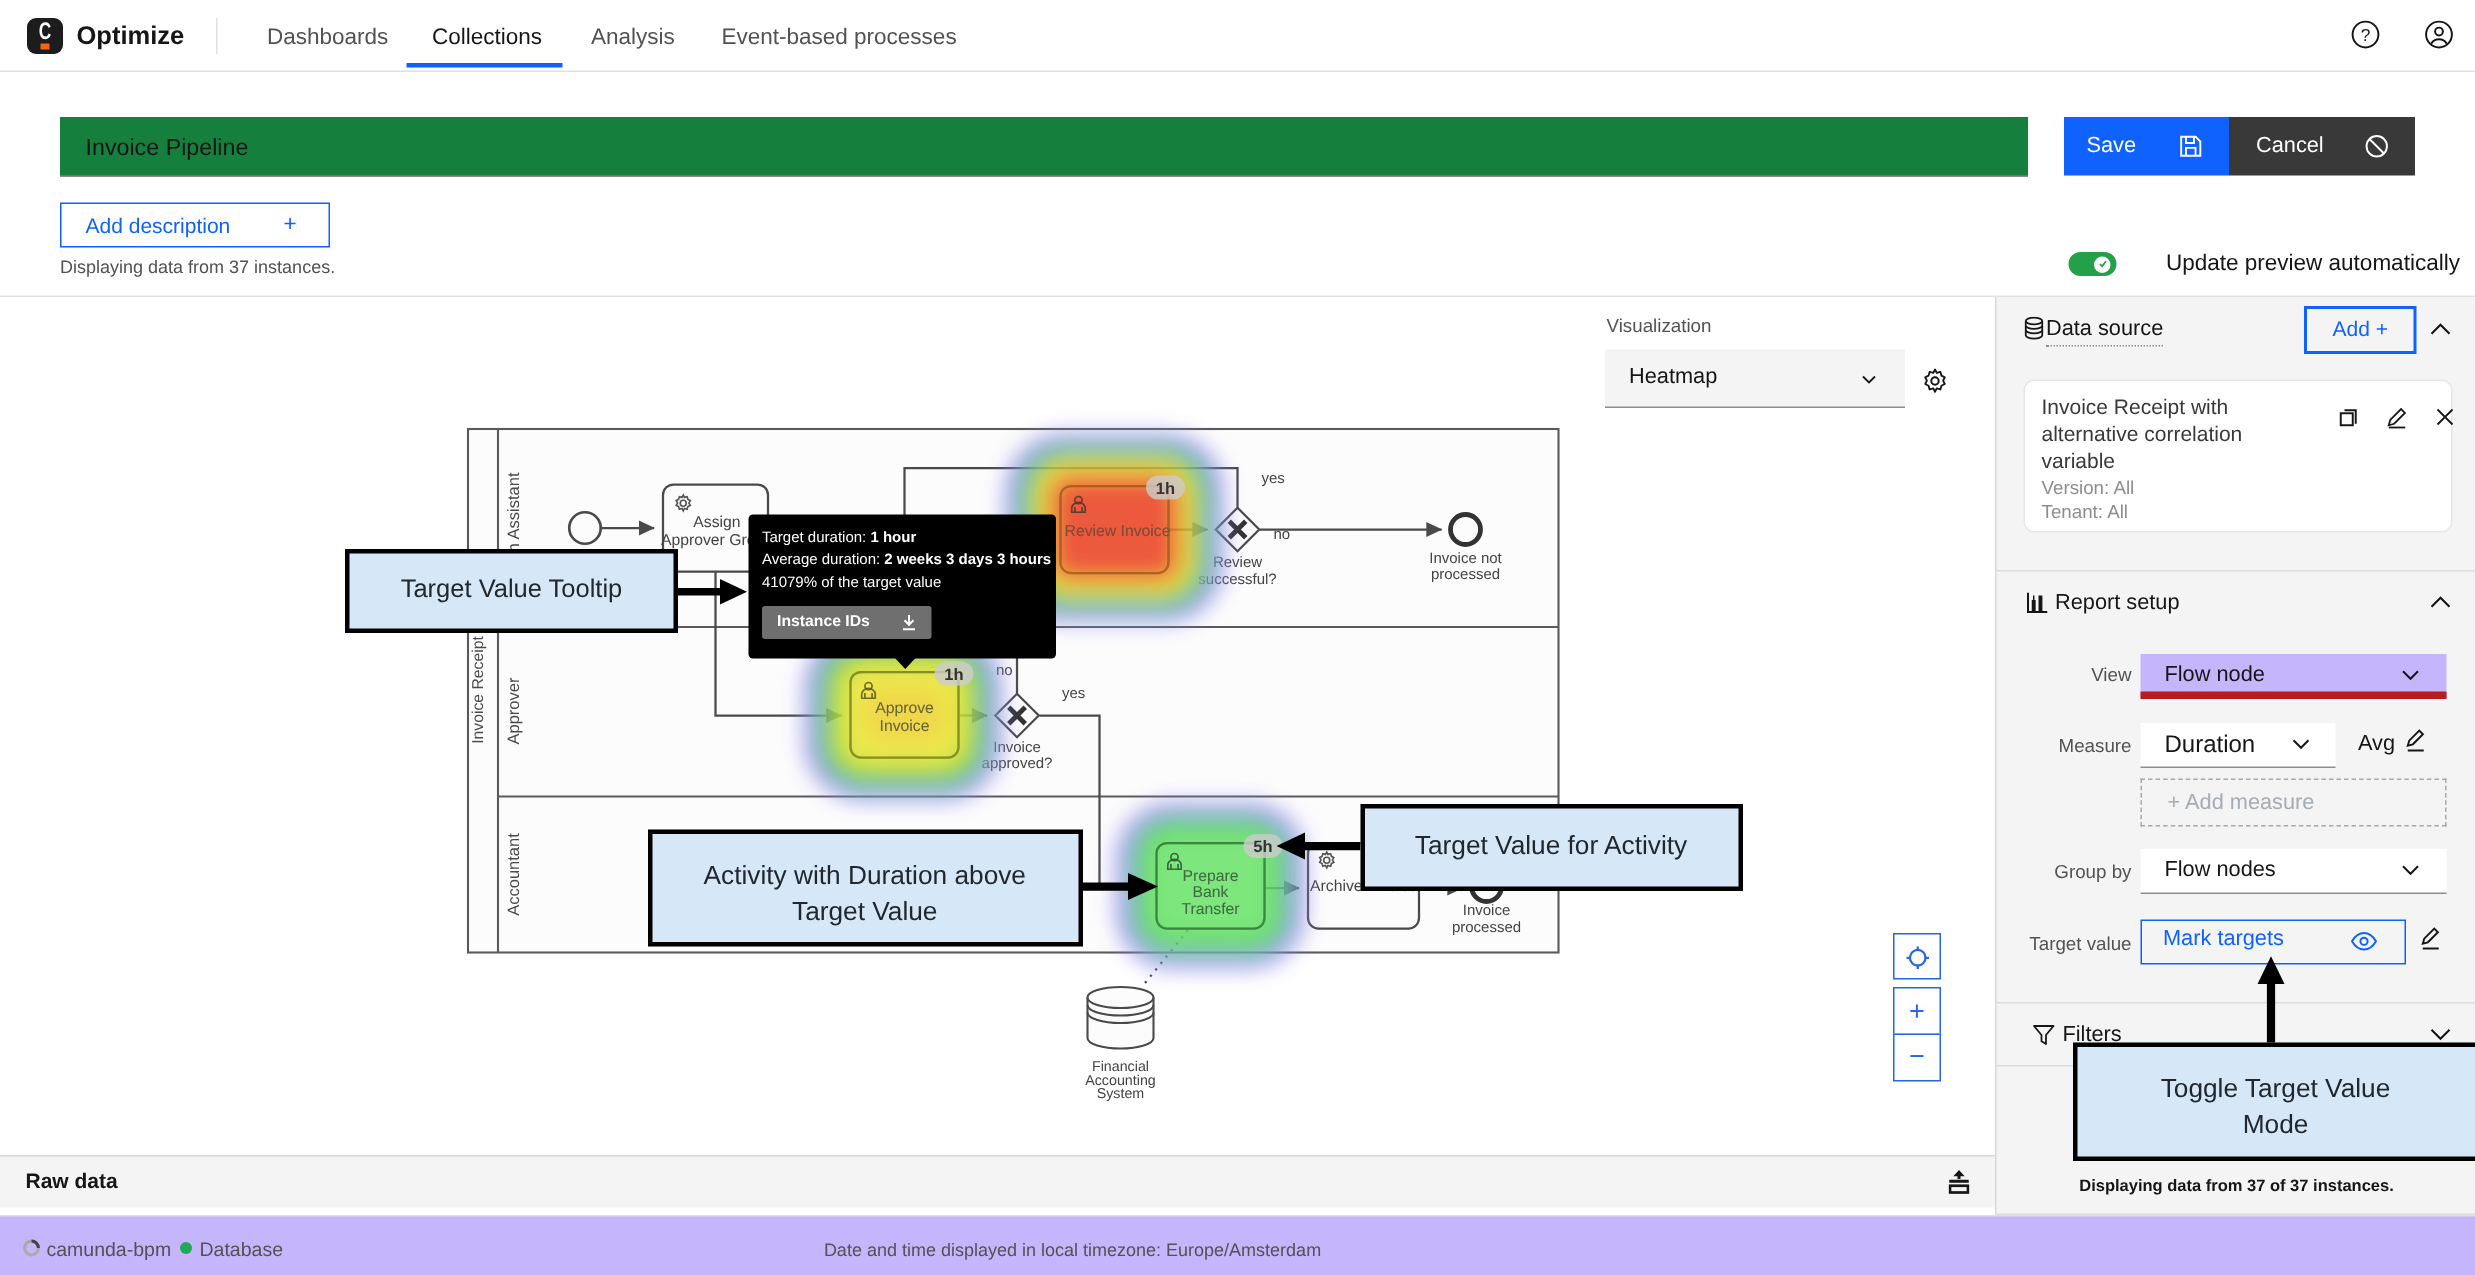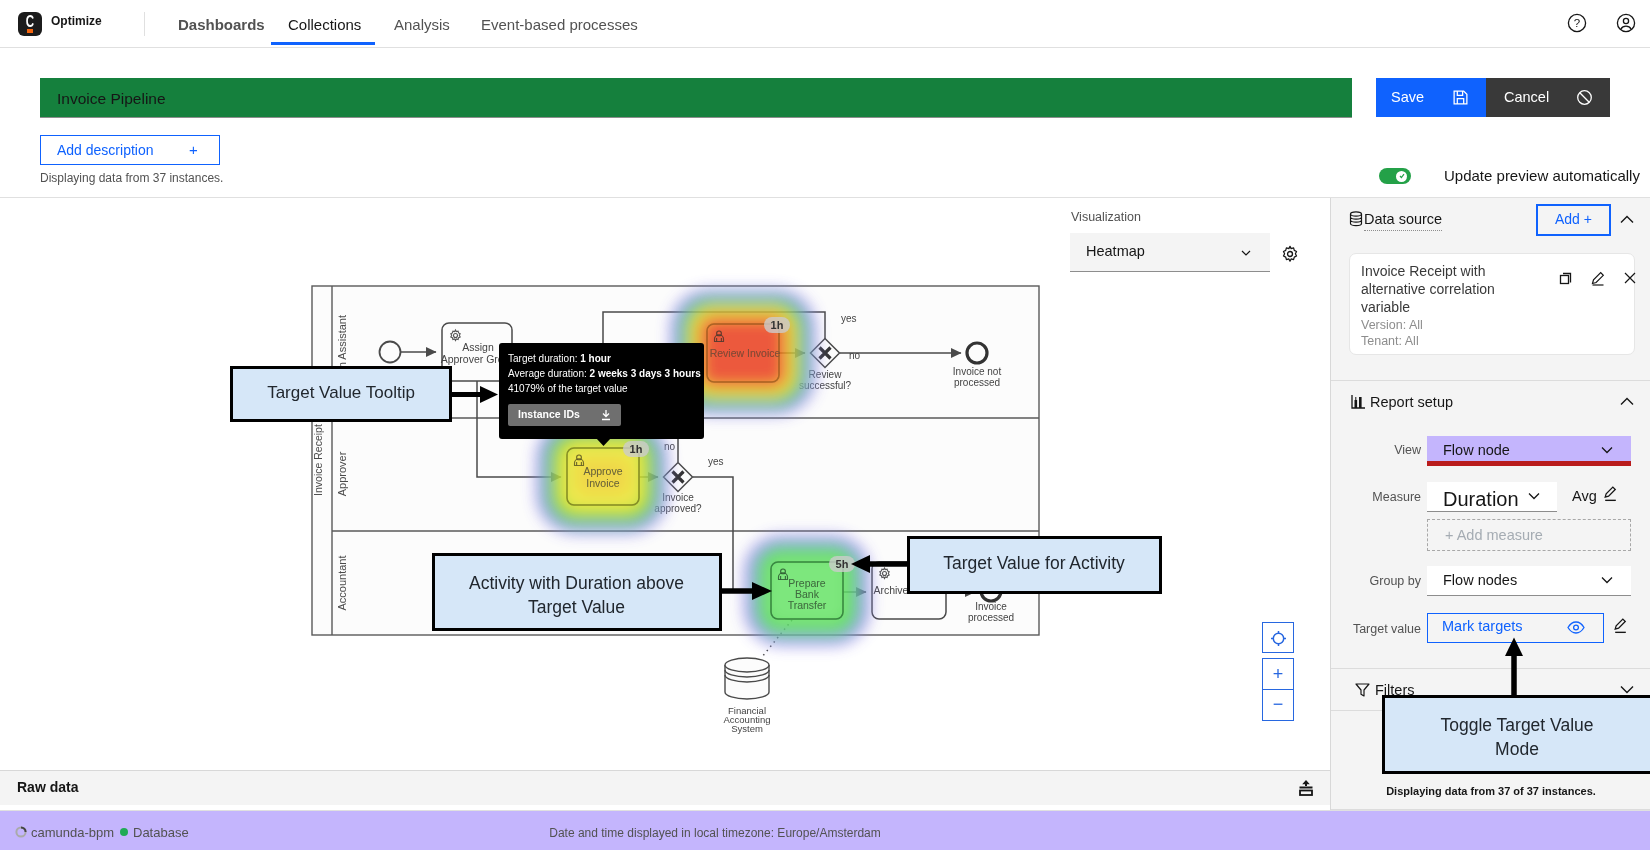--- a/index.html
+++ b/index.html
@@ -11,23 +11,23 @@
 </style>
 </head>
 <body>
 
 <div class="abs" style="left:0;top:0;width:1650px;height:48px;border-bottom:1px solid #e0e0e0;background:#fff;">
 
   <div class="abs" style="left:18px;top:12px;width:24px;height:24px;background:#1c1c1c;border-radius:6px;">
     <div class="abs" style="left:0;top:1px;width:24px;text-align:center;color:#fff;font-weight:bold;font-size:16px;transform:scaleX(.72);">C</div>
     <div class="abs" style="left:9px;top:17px;width:6px;height:3.5px;background:#f4640e;"></div>
   </div>
-  <div class="abs" style="left:51px;top:14px;font-size:12px;font-weight:bold;color:#161616;">Optimize</div>
+  <div class="abs" style="left:51px;top:14px;font-size:17px;font-weight:bold;color:#161616;">Optimize</div>
   <div class="abs" style="left:144px;top:12px;width:1px;height:24px;background:#e0e0e0;"></div>
-  <div class="abs nav-item" style="left:178px;top:16px;font-weight:bold;">Dashboards</div>
+  <div class="abs nav-item" style="left:178px;top:16px;">Dashboards</div>
   <div class="abs nav-item" style="left:288px;top:16px;color:#161616;">Collections</div>
   <div class="abs" style="left:271px;top:42px;width:104px;height:3px;background:#0f62fe;"></div>
   <div class="abs nav-item" style="left:394px;top:16px;">Analysis</div>
   <div class="abs nav-item" style="left:481px;top:16px;">Event-based processes</div>
 
   <svg class="abs" style="left:1567px;top:13px;" width="20" height="20" viewBox="0 0 20 20">
     <circle cx="10" cy="10" r="8.6" fill="none" stroke="#161616" stroke-width="1.3"></circle>
     <text x="10" y="14" font-size="11.5" text-anchor="middle" fill="#161616" font-family="Liberation Sans">?</text>
   </svg>
 
@@ -306,21 +306,21 @@
   <div class="abs" style="left:54px;top:245px;width:36px;text-align:right;font-size:12.5px;color:#525252;">View</div>
   <div class="abs" style="left:96px;top:238px;width:204px;height:30px;background:#c4b5fd;border-bottom:5px solid #b91c1c;">
     <div class="abs" style="left:16px;top:6px;font-size:14.5px;color:#161616;">Flow node</div>
     <svg class="abs" style="left:174px;top:10px;" width="12" height="9" viewBox="0 0 12 9">
         <path d="M1,1.5 L6,6.5 L11,1.5" fill="none" stroke="#161616" stroke-width="1.3"></path>
       </svg>
   </div>
 
   <div class="abs" style="left:24px;top:292px;width:66px;text-align:right;font-size:12.5px;color:#525252;">Measure</div>
   <div class="abs" style="left:96px;top:284px;width:130px;height:30px;background:#fff;border-bottom:1px solid #8d8d8d;">
-    <div class="abs" style="left:16px;top:6px;font-size:20px;color:#161616;">Duration</div>
+    <div class="abs" style="left:16px;top:6px;font-size:16px;color:#161616;">Duration</div>
     <svg class="abs" style="left:101px;top:10px;" width="12" height="9" viewBox="0 0 12 9">
         <path d="M1,1.5 L6,6.5 L11,1.5" fill="none" stroke="#161616" stroke-width="1.3"></path>
       </svg>
   </div>
   <div class="abs" style="left:241px;top:290px;font-size:14.5px;color:#161616;">Avg</div>
   <svg class="abs" style="left:271px;top:288px;" width="17" height="17" viewBox="0 0 16 16">
     <path d="M3,10.5 l0.9,-3.2 6.3,-6.3 2.3,2.3 -6.3,6.3 z" fill="none" stroke="#161616" stroke-width="1.2"></path>
     <line x1="3" y1="13.5" x2="13" y2="13.5" stroke="#161616" stroke-width="1.3"></line>
   </svg>
 

